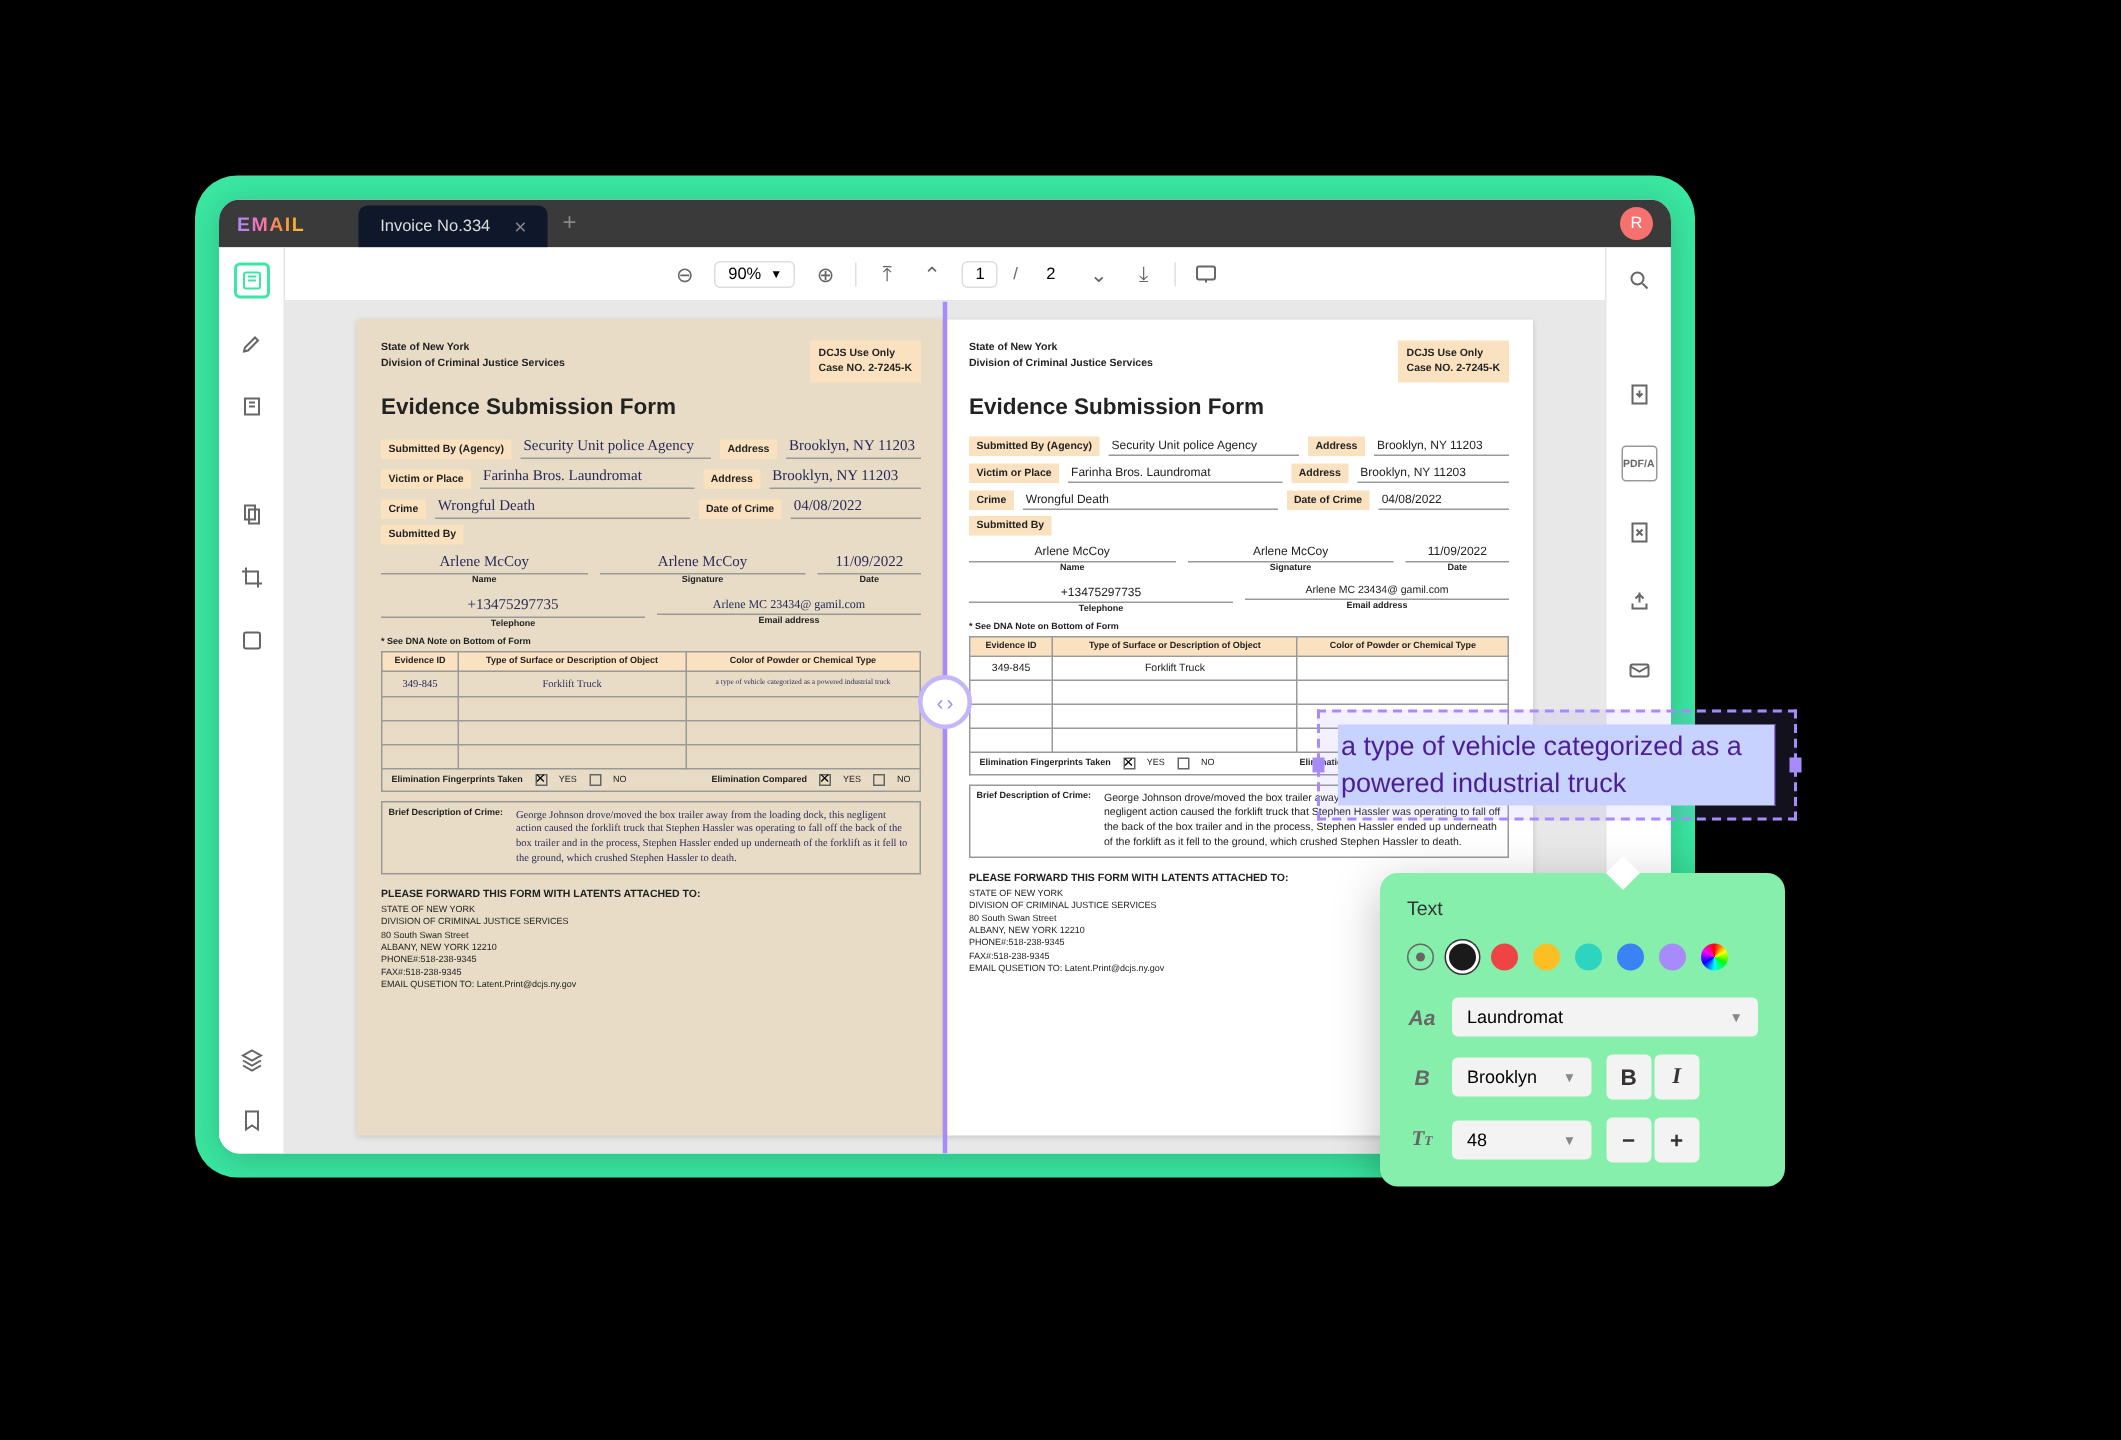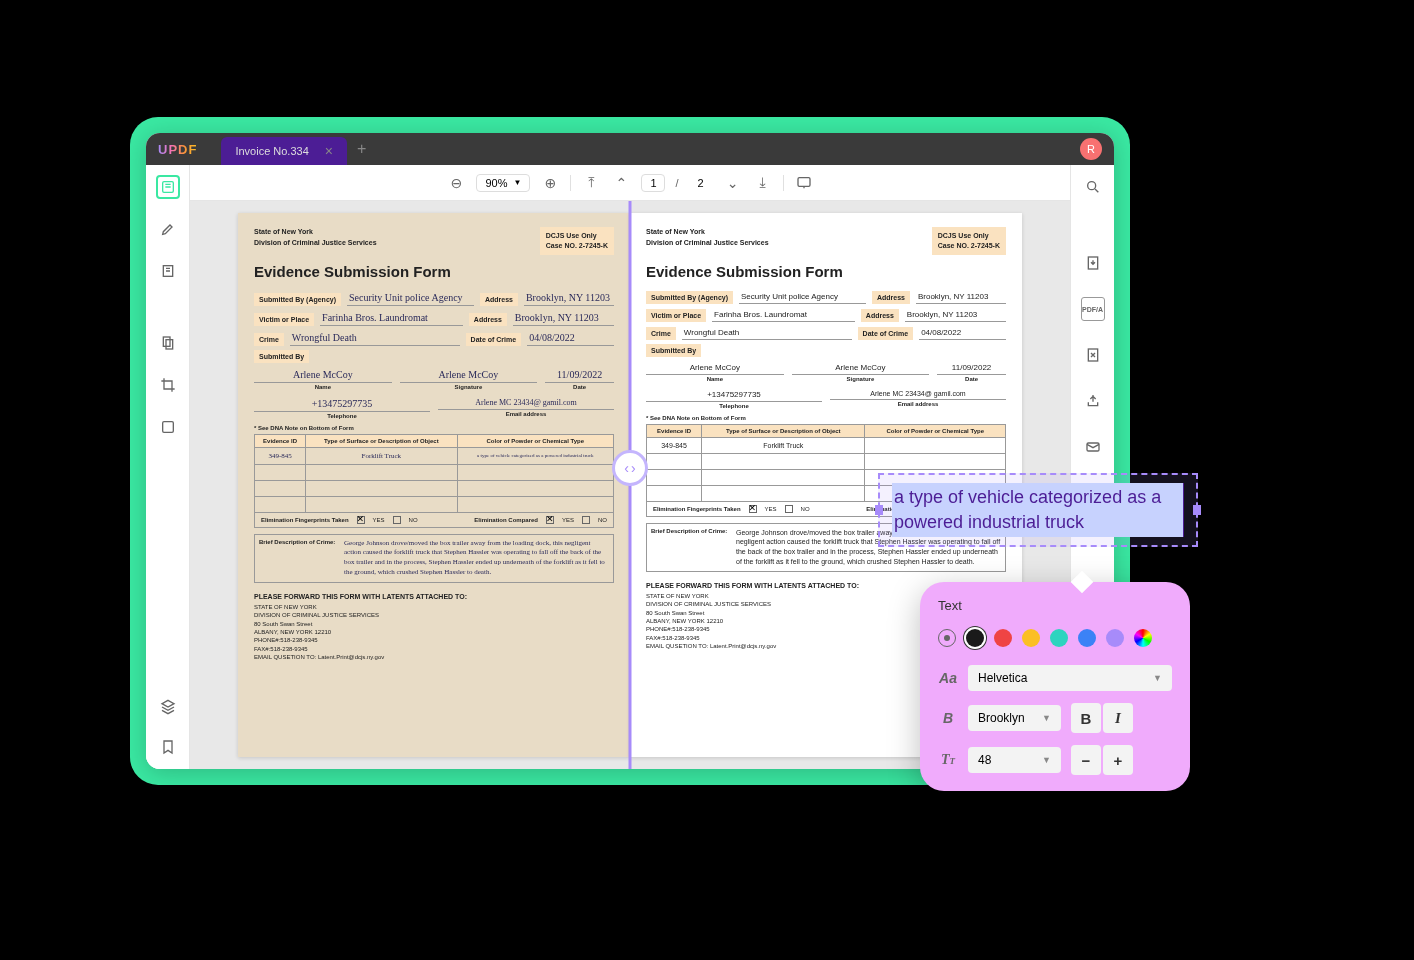--- a/index.html
+++ b/index.html
@@ -1,21 +1,21 @@
 <!DOCTYPE html>
 <html><head>
 <meta charset="utf-8">
 <style>
 * { margin: 0; padding: 0; box-sizing: border-box; }
 body { width: 1414px; height: 960px; background: #000; font-family: Arial, sans-serif; position: relative; overflow: hidden; }
 .outer-frame { position: absolute; left: 130px; top: 117px; width: 1000px; height: 668px; background: #3ae8a2; border-radius: 28px; padding: 16px; }
 .app-window { width: 100%; height: 100%; background: #fff; border-radius: 14px; overflow: hidden; display: flex; flex-direction: column; box-shadow: 0 4px 24px rgba(0,0,0,0.2); }
 .titlebar { height: 32px; background: #3a3a3a; display: flex; align-items: center; padding: 0 12px; }
 .logo { font-size: 13px; font-weight: bold; background: linear-gradient(90deg,#a78bfa,#f472b6,#fb923c,#fbbf24); -webkit-background-clip: text; -webkit-text-fill-color: transparent; letter-spacing: 1px; }
-.tab { margin-left: 24px; background: #4c1d95; padding: 5px 14px; border-radius: 6px 6px 0 0; display: flex; align-items: center; gap: 16px; height: 28px; margin-top: 4px; }
+.tab { margin-left: 36px; background: #0f172a; padding: 5px 14px; border-radius: 6px 6px 0 0; display: flex; align-items: center; gap: 16px; height: 28px; margin-top: 4px; }
 .tab-title { color: #ddd; font-size: 11px; }
 .tab-close { color: #888; font-size: 14px; cursor: pointer; }
 .tab-add { color: #888; margin-left: 10px; font-size: 16px; cursor: pointer; }
 .avatar { margin-left: auto; width: 22px; height: 22px; background: #f87171; border-radius: 50%; color: #fff; font-size: 11px; display: flex; align-items: center; justify-content: center; }
 .main-area { flex: 1; display: flex; min-height: 0; background: #f5f5f5; }
 .left-tools { width: 44px; background: #fff; border-right: 1px solid #e5e5e5; display: flex; flex-direction: column; align-items: center; padding-top: 10px; gap: 18px; }
 .tool-icon { width: 24px; height: 24px; display: flex; align-items: center; justify-content: center; color: #666; cursor: pointer; border-radius: 4px; }
 .tool-icon.active { border: 2px solid #3ae8a2; color: #3ae8a2; }
 .tool-icon svg { width: 16px; height: 16px; }
 .left-tools .bottom { margin-top: auto; margin-bottom: 10px; display: flex; flex-direction: column; gap: 16px; align-items: center; }
@@ -56,21 +56,21 @@
 .forward { font-size: 7px; font-weight: bold; margin-top: 10px; }
 .addr { font-size: 6px; line-height: 1.4; margin-top: 3px; }
 .splitter { position: absolute; left: 50%; top: 0; bottom: 0; width: 3px; background: #a78bfa; transform: translateX(-50%); z-index: 5; }
 .splitter-handle { position: absolute; top: 47%; left: 50%; transform: translate(-50%,-50%); width: 36px; height: 36px; border-radius: 50%; background: #fff; border: 3px solid #c4b5fd; display: flex; align-items: center; justify-content: center; gap: 2px; z-index: 6; }
 .splitter-handle span { color: #a78bfa; font-size: 14px; }
 .text-edit-selection { position: absolute; left: 878px; top: 473px; width: 320px; height: 74px; border: 2px dashed #a78bfa; background: rgba(167,139,250,0.12); z-index: 20; display: flex; align-items: center; padding: 8px 12px; }
 .text-edit-selection .handle { position: absolute; width: 8px; height: 10px; background: #a78bfa; }
 .text-edit-selection .h-l { left: -5px; top: 50%; transform: translateY(-50%); }
 .text-edit-selection .h-r { right: -5px; top: 50%; transform: translateY(-50%); }
 .edited-text { background: #c7d2fe; color: #4c1d95; font-size: 18px; line-height: 1.4; padding: 2px; border-right: 1px solid #4c1d95; }
-.text-panel { position: absolute; left: 920px; top: 582px; width: 270px; background: #f0abfc; border-radius: 24px; box-shadow: 0 8px 32px rgba(0,0,0,0.25); padding: 16px 18px; z-index: 30; }
+.text-panel { position: absolute; left: 920px; top: 582px; width: 270px; background: #86efac; border-radius: 12px; box-shadow: 0 8px 32px rgba(0,0,0,0.25); padding: 16px 18px; z-index: 30; }
 .text-panel-title { font-size: 13px; color: #333; margin-bottom: 16px; }
 .color-row { display: flex; gap: 10px; align-items: center; margin-bottom: 18px; }
 .picker-icon { width: 18px; height: 18px; border: 1.5px solid #666; border-radius: 50%; position: relative; }
 .picker-icon::after { content: ''; position: absolute; width: 6px; height: 6px; background: #666; border-radius: 50%; top: 50%; left: 50%; transform: translate(-50%,-50%); }
 .swatch { width: 18px; height: 18px; border-radius: 50%; cursor: pointer; }
 .swatch.selected { box-shadow: 0 0 0 2px #fff, 0 0 0 3px #333; }
 .prop-row { display: flex; align-items: center; gap: 10px; margin-bottom: 12px; }
 .prop-icon { width: 20px; color: #666; font-size: 14px; font-weight: bold; text-align: center; font-style: italic; }
 .dropdown { flex: 1; background: #f3f3f3; border-radius: 4px; padding: 6px 10px; font-size: 12px; display: flex; justify-content: space-between; align-items: center; cursor: pointer; }
 .dropdown-caret { font-size: 9px; color: #888; }
@@ -78,21 +78,21 @@
 .sq-btn { width: 30px; height: 30px; background: #f3f3f3; border-radius: 4px; display: flex; align-items: center; justify-content: center; font-size: 15px; font-weight: bold; cursor: pointer; color: #333; }
 .italic { font-style: italic; font-family: serif; }
 .panel-tail { position: absolute; top: -8px; right: 100px; width: 16px; height: 16px; background: #fff; transform: rotate(45deg); }
 </style>
 </head>
 <body>
 
 <div class="outer-frame">
   <div class="app-window">
     <div class="titlebar">
-      <span class="logo">UPDF</span>
+      <span class="logo">EMAIL</span>
       <div class="tab">
         <span class="tab-title">Invoice No.334</span>
         <span class="tab-close">×</span>
       </div>
       <span class="tab-add">+</span>
       <div class="avatar">R</div>
     </div>
     <div class="main-area">
       <div class="left-tools">
         <div class="tool-icon active">
@@ -467,21 +467,21 @@
     <div class="swatch" style="background:#ef4444"></div>
     <div class="swatch" style="background:#fbbf24"></div>
     <div class="swatch" style="background:#2dd4bf"></div>
     <div class="swatch" style="background:#3b82f6"></div>
     <div class="swatch" style="background:#a78bfa"></div>
     <div class="swatch" style="background:conic-gradient(red,yellow,lime,cyan,blue,magenta,red)"></div>
   </div>
   <div class="prop-row">
     <div class="prop-icon">Aa</div>
     <div class="dropdown">
-        <span>Helvetica</span>
+        <span>Laundromat</span>
         <span class="dropdown-caret">▼</span>
       </div>
   </div>
   <div class="prop-row">
     <div class="prop-icon">B</div>
     <div class="dropdown" style="flex:0.65">
         <span>Brooklyn</span>
         <span class="dropdown-caret">▼</span>
       </div>
     <div class="btn-pair">

